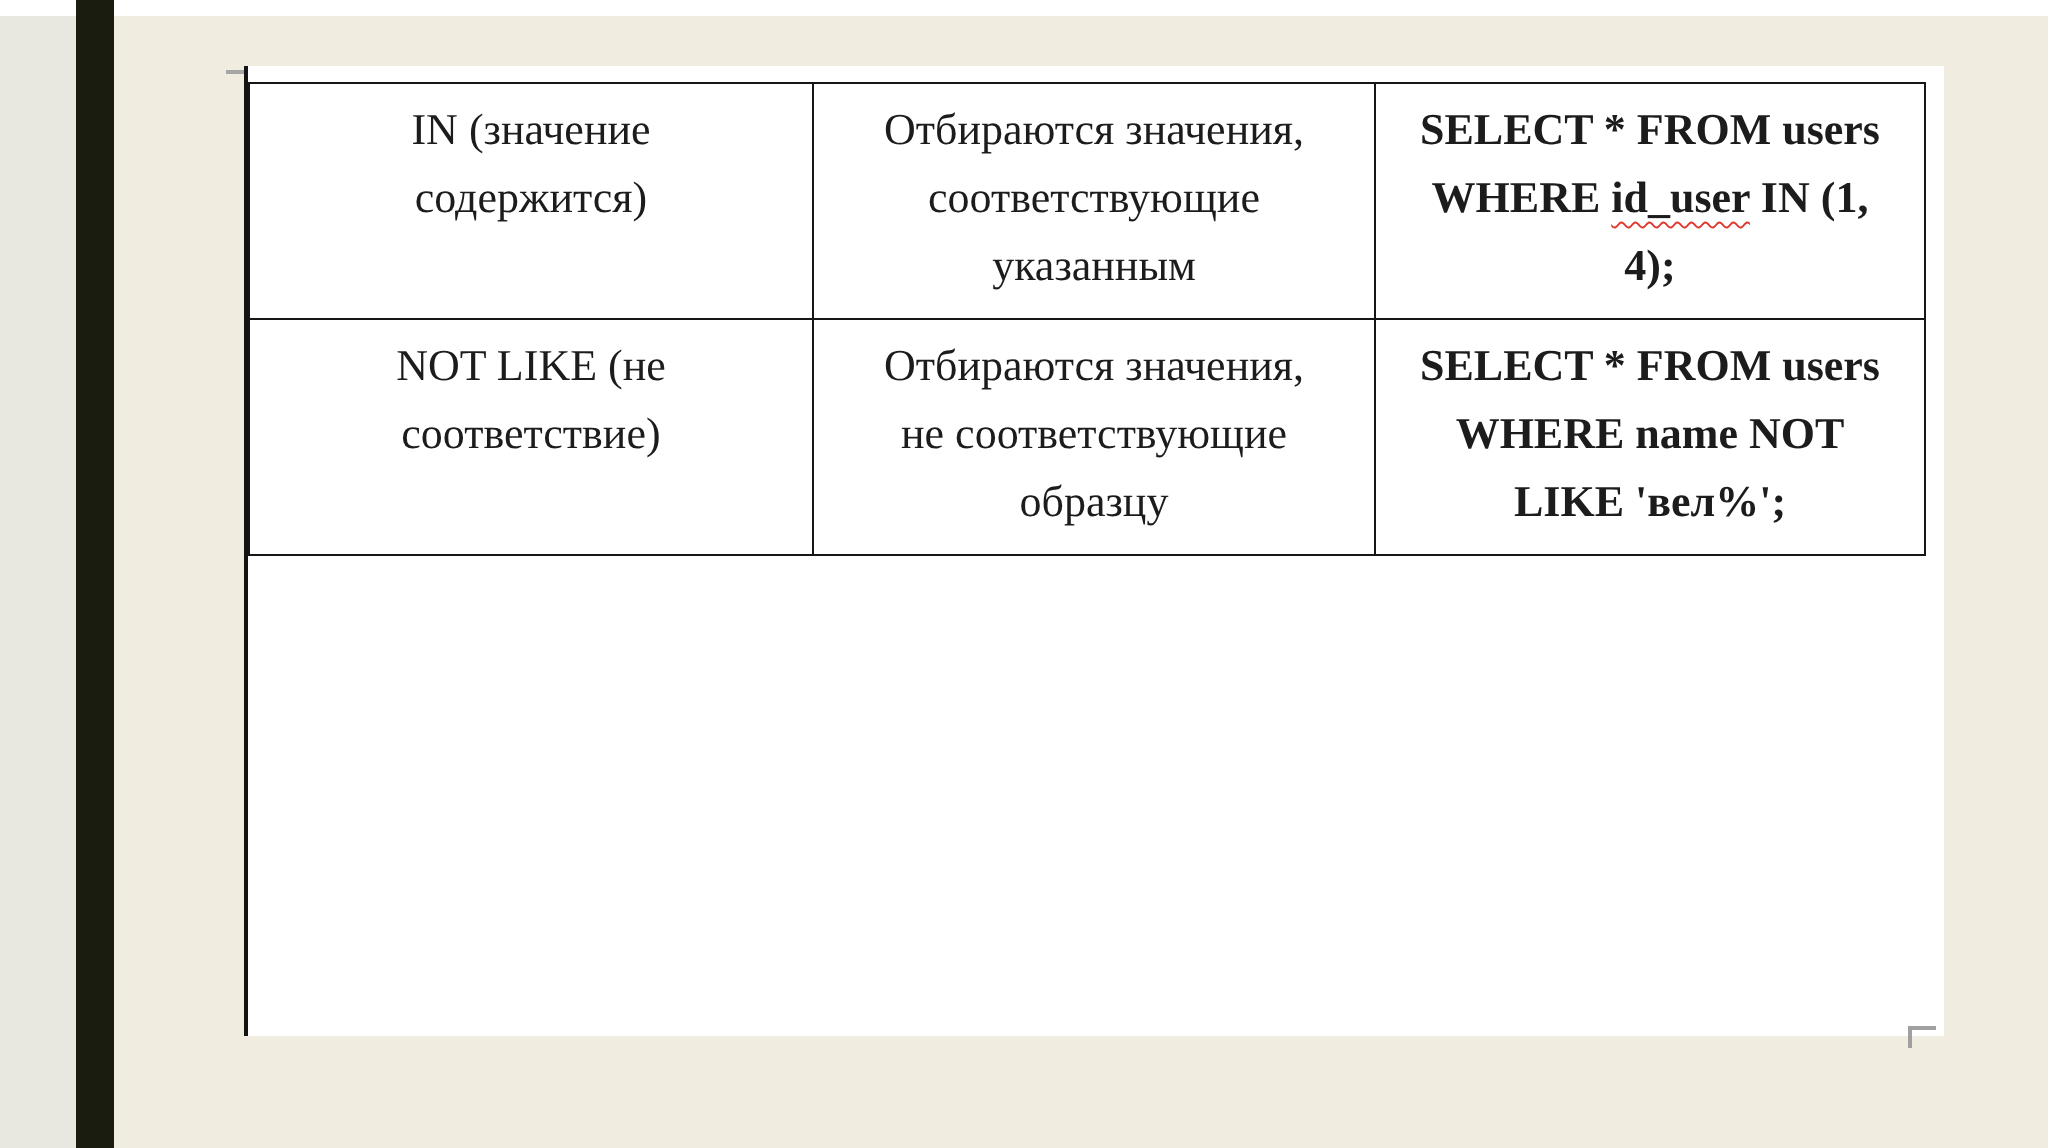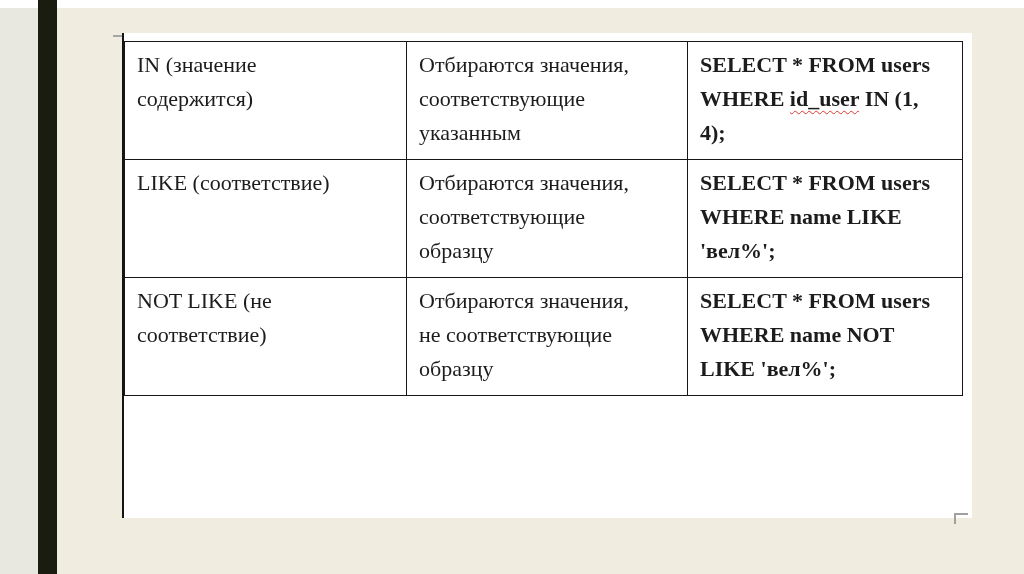--- a/index.html
+++ b/index.html
@@ -52,20 +52,21 @@
   table.sql-table td {
     border: 1px solid #161616;
     vertical-align: top;
     padding: 6px 12px 0 12px;
     box-sizing: border-box;
     font-size: 22px;
     line-height: 34px;
     color: #1c1c1c;
     white-space: pre-line;
     overflow: hidden;
+    text-align: center;
   }
   table.sql-table tr { height: 118px; }
   .col-operator    { width: 282px; }
   .col-description { width: 281px; font-family: Liberation Serif, serif; }
   .col-example     { width: 275px; font-weight: bold; }
   .misspelled {
     text-decoration: underline;
     text-decoration-style: wavy;
     text-decoration-color: #e0372e;
     text-decoration-thickness: 1px;
@@ -89,29 +90,20 @@
         <td class="col-operator"><span>IN (значение
 содержится)</span></td>
         <td class="col-description"><span>Отбираются значения,
 соответствующие
 указанным</span></td>
         <td class="col-example"><span>SELECT * FROM users
 WHERE </span><span class="misspelled">id_user</span><span> IN (1,
 4);</span></td>
       </tr>
       <tr>
-        <td class="col-operator"><span>LIKE (соответствие)</span></td>
-        <td class="col-description"><span>Отбираются значения,
-соответствующие
-образцу</span></td>
-        <td class="col-example"><span>SELECT * FROM users
-WHERE name LIKE
-'вел%';</span><span class="misspelled"></span><span></span></td>
-      </tr>
-      <tr>
         <td class="col-operator"><span>NOT LIKE (не
 соответствие)</span></td>
         <td class="col-description"><span>Отбираются значения,
 не соответствующие
 образцу</span></td>
         <td class="col-example"><span>SELECT * FROM users
 WHERE name NOT
 LIKE 'вел%';</span><span class="misspelled"></span><span></span></td>
       </tr>
     </tbody>

